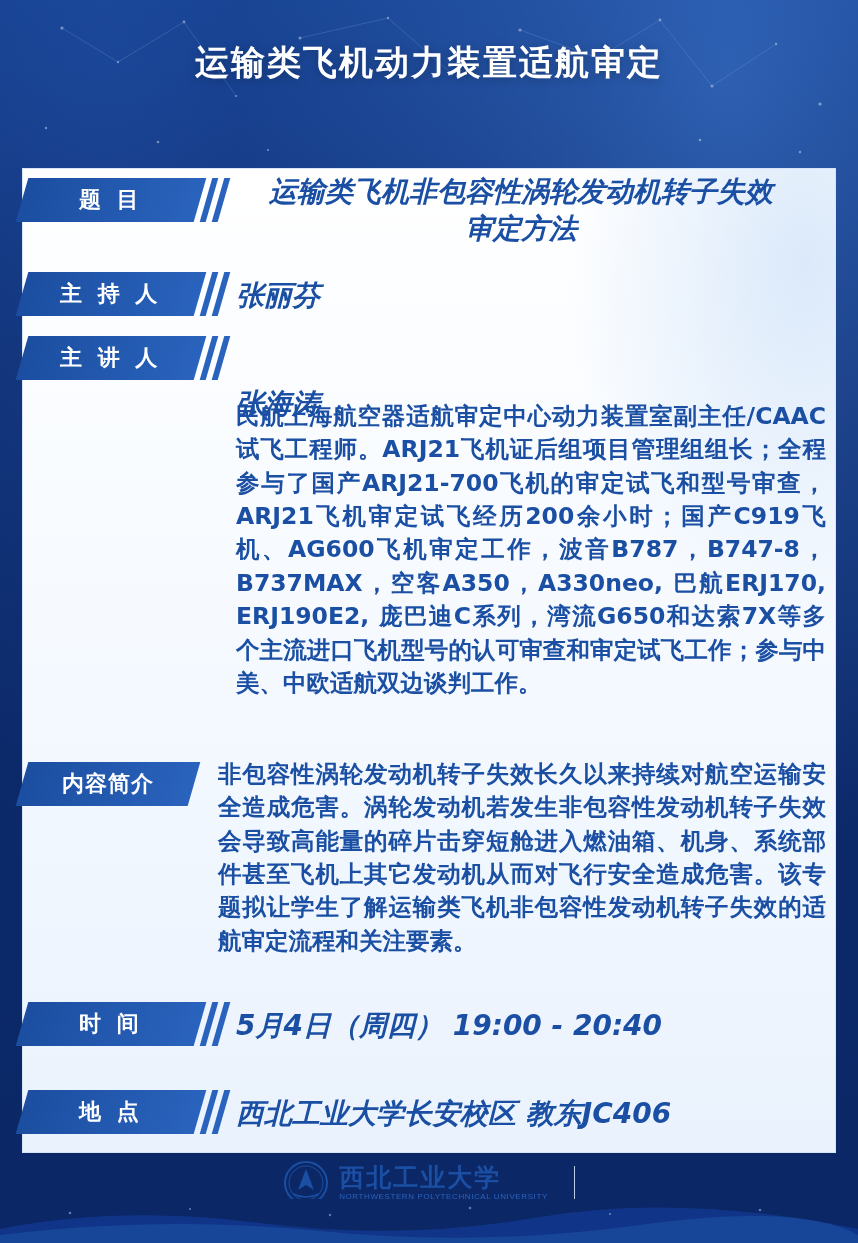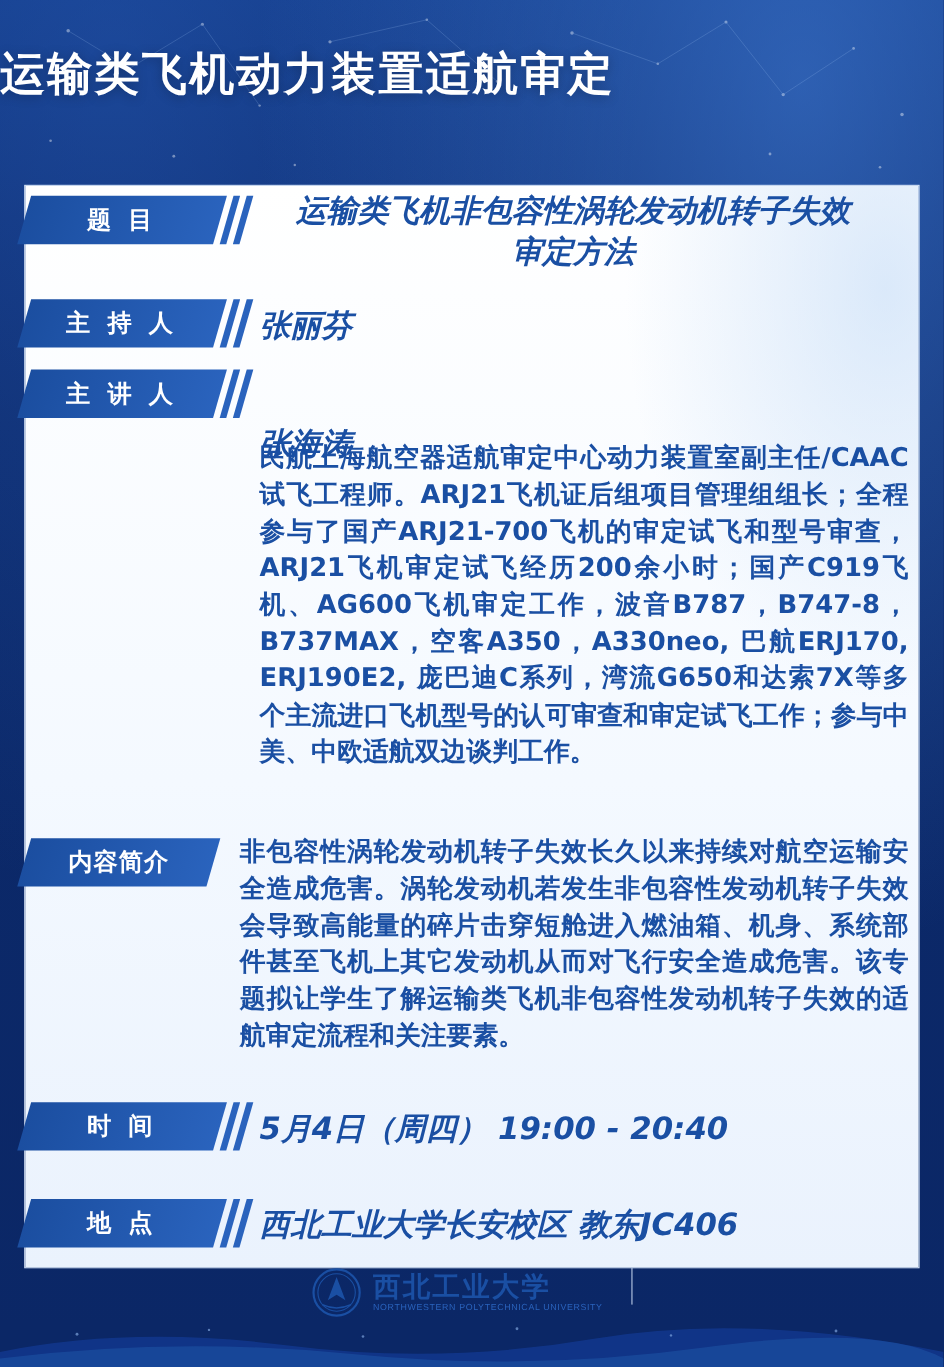--- a/index.html
+++ b/index.html
@@ -43,22 +43,23 @@
     right: 0; top: 0; width: 300px; height: 520px;
     background: radial-gradient(ellipse at 90% 18%, rgba(190,216,246,.55) 0%, rgba(255,255,255,0) 62%);
     pointer-events: none;
   }
 
   
   .title-main {
     position: absolute;
     top: 40px;
     left: 0; right: 0;
+    text-align: center;
     color: #ffffff;
-    font-size: 41px;
+    font-size: 34px;
     font-weight: bold;
     letter-spacing: 2px;
     font-family: "DejaVu Sans", "Liberation Sans", sans-serif;
     text-shadow: 0 2px 10px rgba(0,0,0,.25);
   }
   .title-sub {
     position: absolute;
     top: 118px;
     left: 0; right: 0;
     text-align: center;
@@ -134,21 +135,21 @@
     font-family: "DejaVu Sans", "Liberation Sans", sans-serif;
   }
 
   
   .footer {
     position: absolute;
     left: 0; right: 0;
     top: 1152px;
     height: 62px;
     display: flex;
-    align-items: flex-start;
+    align-items: center;
     justify-content: center;
     gap: 26px;
   }
   .logo-block { display: flex; align-items: center; gap: 10px; }
   .logo-text-cn {
     color: #1a4fa3;
     font-size: 25px;
     font-weight: bold;
     letter-spacing: 2px;
     font-family: "DejaVu Serif", serif;

